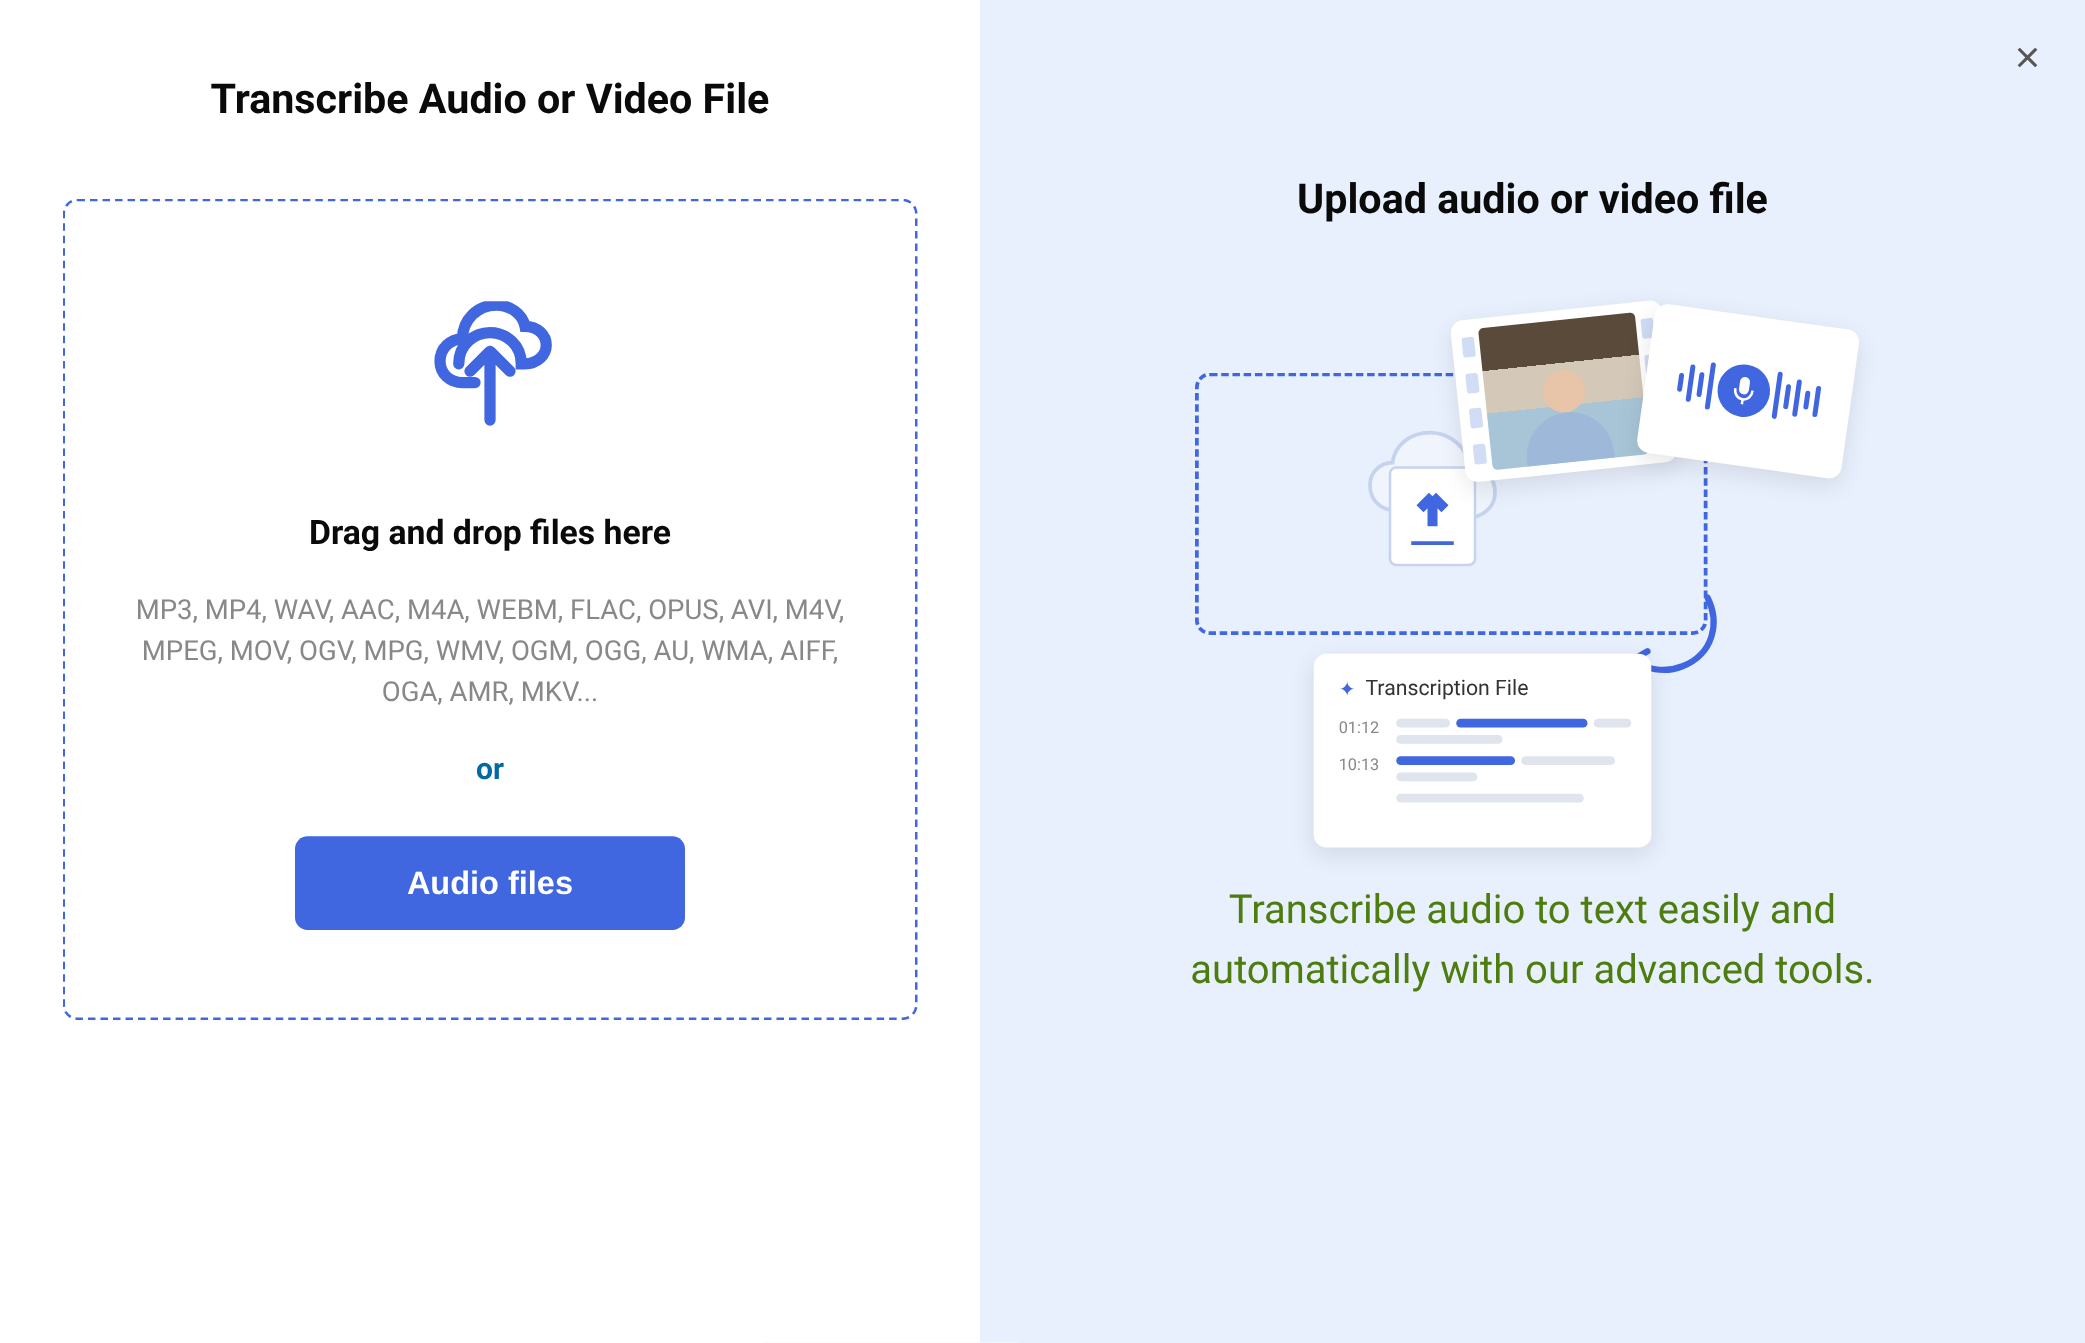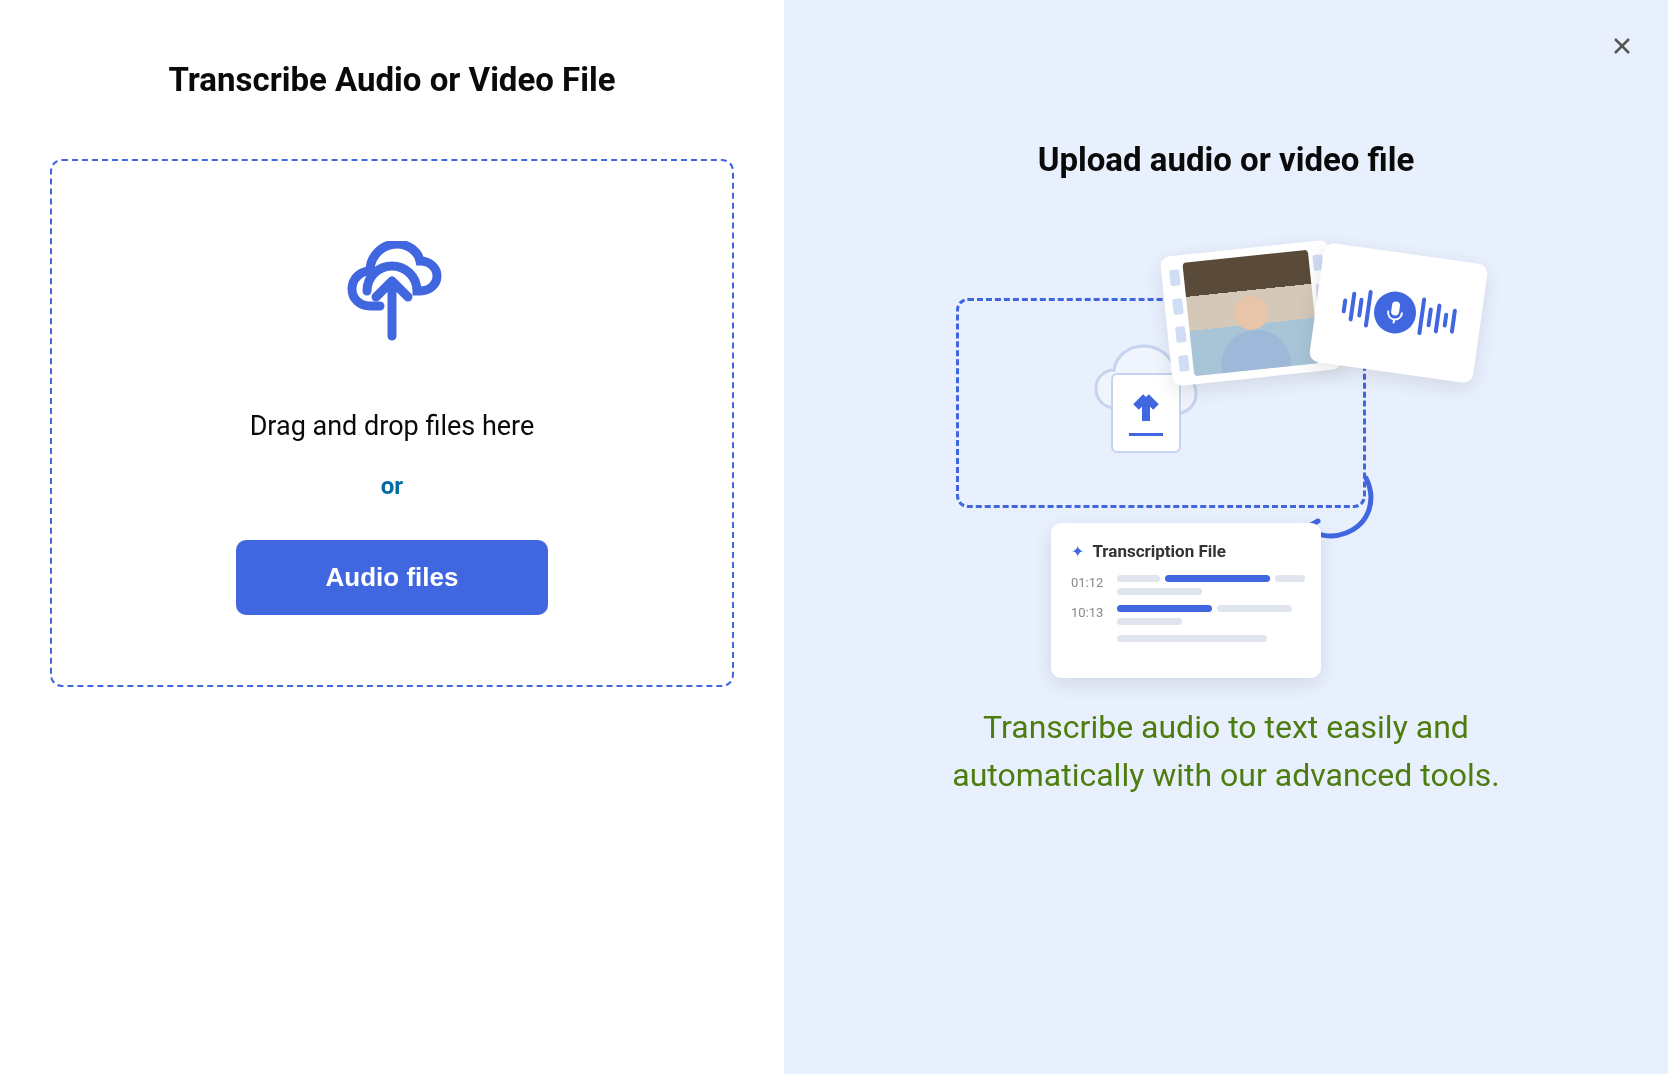--- a/index.html
+++ b/index.html
@@ -78,21 +78,21 @@
       align-items: center;
       text-align: center;
     }
     
     .cloud-icon {
       margin-bottom: 55px;
     }
     
     .drop-title {
       font-size: 27px;
-      font-weight: 400;
+      font-weight: 700;
       color: #0a0a0a;
       margin-bottom: 30px;
     }
     
     .formats {
       font-size: 22px;
       color: #888;
       line-height: 1.5;
       margin-bottom: 30px;
       max-width: 640px;
@@ -286,21 +286,21 @@
       margin-bottom: 14px;
     }
     
     .sparkle {
       color: #4066e0;
       font-size: 16px;
     }
     
     .transcript-title {
       font-size: 17px;
-      font-weight: 700;
+      font-weight: 400;
       color: #333;
     }
     
     .transcript-row {
       display: flex;
       align-items: flex-start;
       gap: 10px;
       margin-bottom: 10px;
     }
     
@@ -348,20 +348,21 @@
 
     <div class="dropzone">
       <div class="cloud-icon">
         <svg width="120" height="110" viewBox="0 0 120 110" fill="none">
           <path d="M 35 55 C 35 40 47 30 60 30 C 73 30 85 40 85 55 L 88 55 C 98 55 105 48 105 40 C 105 32 98 25 88 25 C 86 15 76 8 65 8 C 50 8 38 20 38 35 C 28 35 20 43 20 53 C 20 63 28 70 38 70 L 48 70" stroke="#4066e0" stroke-width="9" fill="none" stroke-linecap="round" transform="translate(0,-5)"></path>
           <path d="M 60 95 L 60 40 M 60 40 L 44 56 M 60 40 L 76 56" stroke="#4066e0" stroke-width="9" fill="none" stroke-linecap="round" stroke-linejoin="round"></path>
         </svg>
       </div>
 
       <div class="drop-title">Drag and drop files here</div>
+      <div class="formats">MP3, MP4, WAV, AAC, M4A, WEBM, FLAC, OPUS, AVI, M4V, MPEG, MOV, OGV, MPG, WMV, OGM, OGG, AU, WMA, AIFF, OGA, AMR, MKV...</div>
       <div class="or-text">or</div>
       <button class="browse-btn">Audio files</button>
     </div>
   </div>
 
   <div class="right-panel">
     <div class="close-btn">
       <svg viewBox="0 0 24 24">
         <line x1="5" y1="5" x2="19" y2="19"></line>
         <line x1="19" y1="5" x2="5" y2="19"></line>

